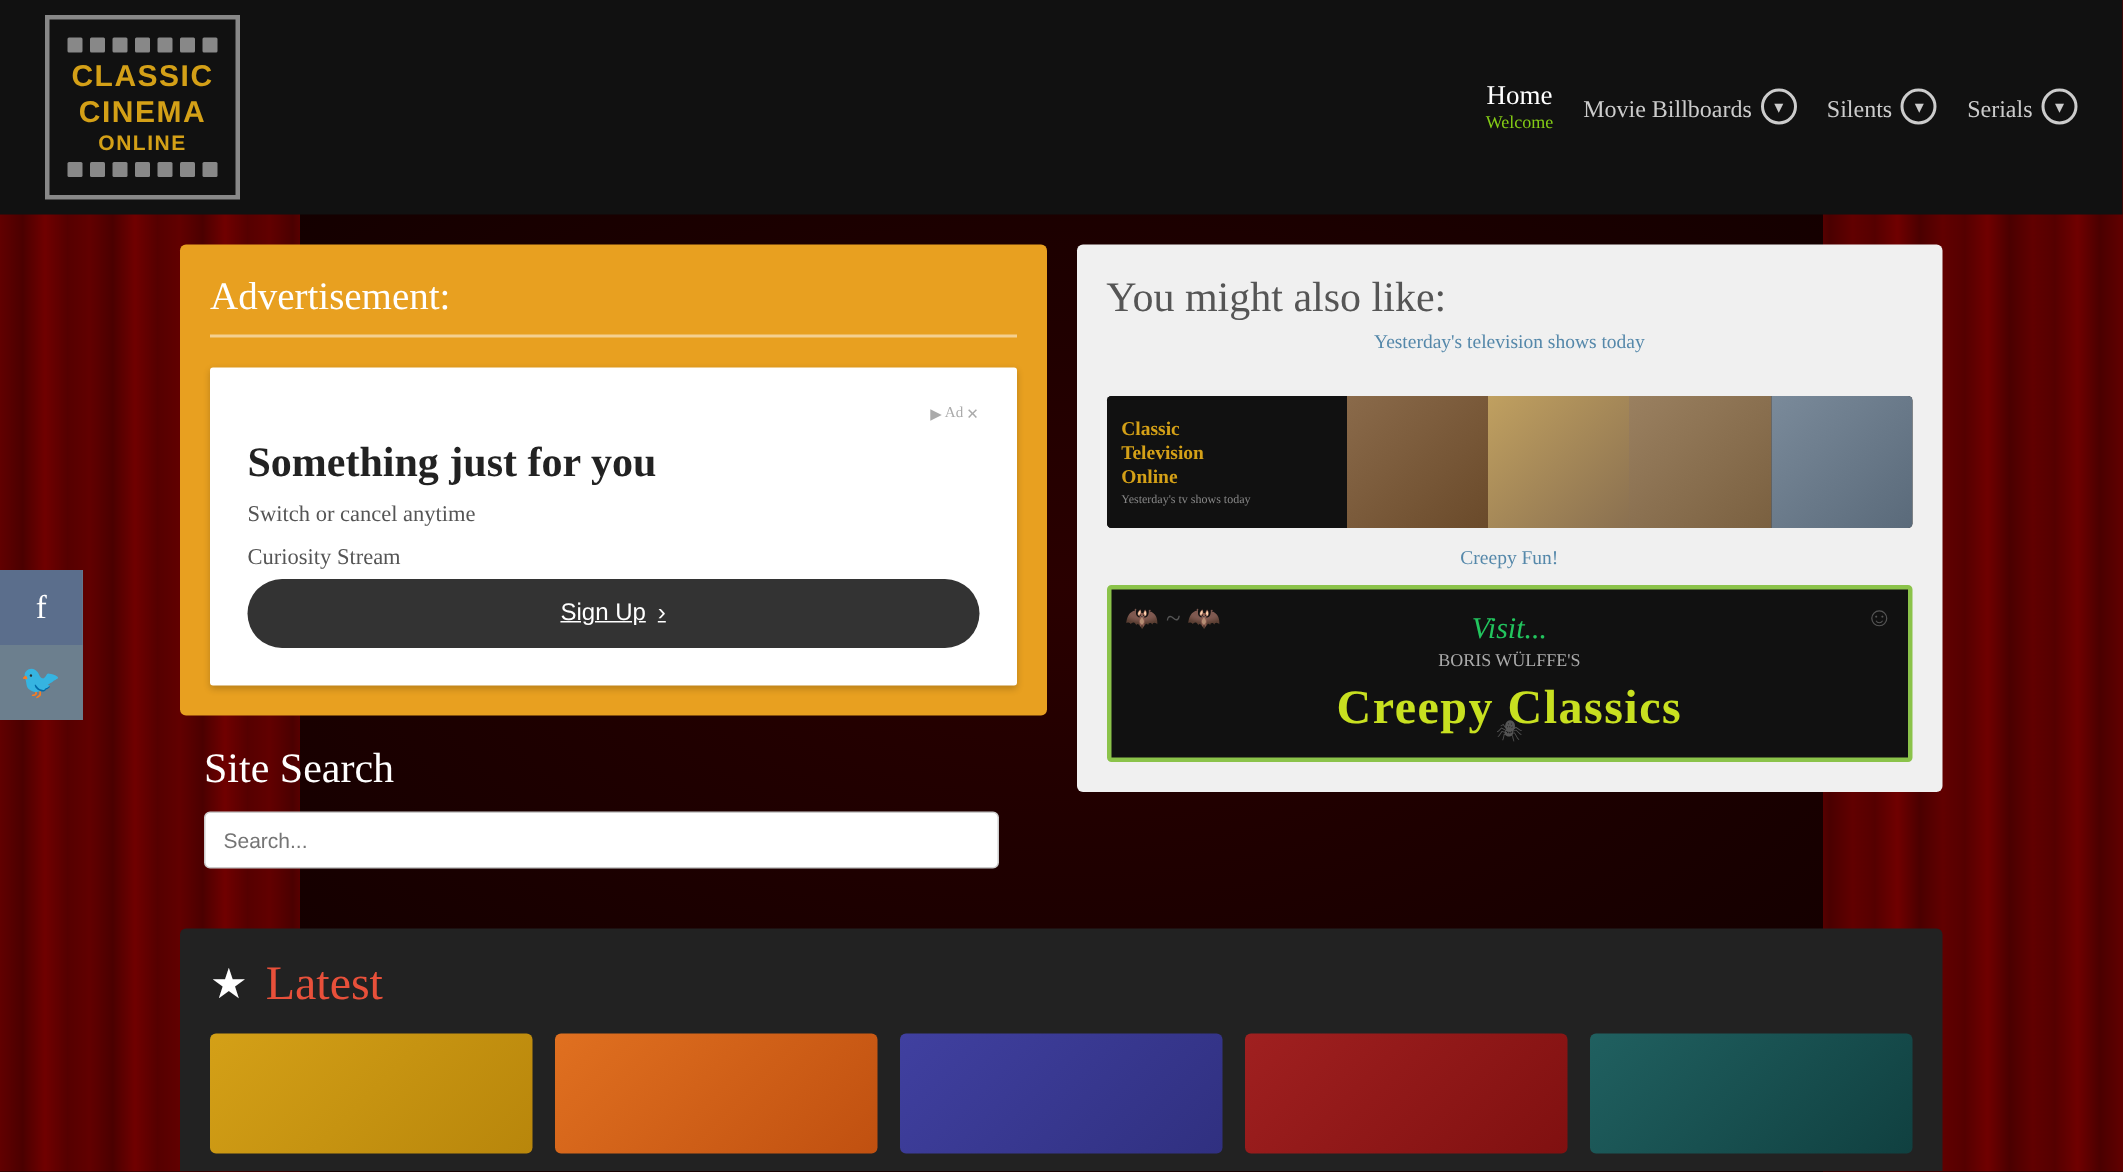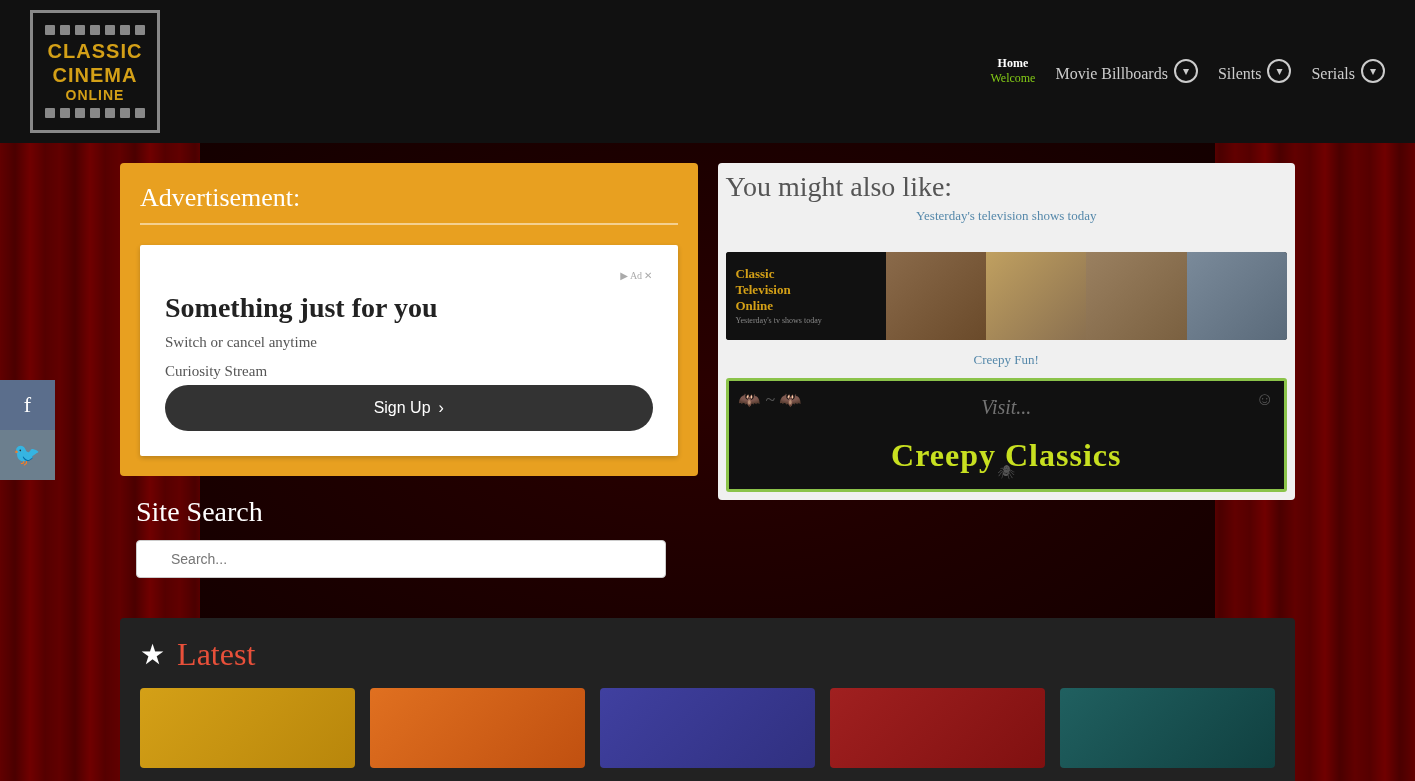--- a/index.html
+++ b/index.html
@@ -118,22 +118,22 @@
       display: flex;
       align-items: center;
       gap: 20px;
     }
     .nav-home {
       color: white;
       text-align: center;
       cursor: pointer;
     }
     .nav-home .home-label {
-      font-size: 12px;
-      font-weight: bold;
+      font-size: 18px;
+      font-weight: normal;
     }
     .nav-home .welcome-label {
       font-size: 12px;
       color: #84cc16;
     }
     .nav-dropdown {
       display: flex;
       align-items: flex-end;
       gap: 6px;
       color: #ccc;
@@ -228,38 +228,39 @@
       border: none;
       border-radius: 30px;
       padding: 14px 0;
       width: 100%;
       font-size: 16px;
       cursor: pointer;
       display: flex;
       align-items: center;
       justify-content: center;
       gap: 8px;
+      text-decoration: underline;
     }
 
     
     .site-search {
       padding: 0 0 20px 0;
       margin-left: 16px;
     }
     .site-search h2 {
       color: white;
       font-size: 28px;
       font-weight: normal;
       margin-bottom: 12px;
       font-family: Georgia, serif;
     }
     .search-input {
       width: 100%;
       max-width: 530px;
-      padding: 10px 34px;
+      padding: 10px 12px;
       border-radius: 4px;
       border: 1px solid #ccc;
       font-size: 14px;
       color: #888;
       outline: none;
     }
 
     
     .latest-section {
       position: relative;
@@ -303,21 +304,21 @@
 
     
     .right-col {
       flex: 1;
       min-width: 400px;
       max-width: 590px;
     }
     .you-might-box {
       background: #f0f0f0;
       border-radius: 4px;
-      padding: 8px;
+      padding: 20px;
     }
     .you-might-box h2 {
       color: #555;
       font-size: 28px;
       font-weight: normal;
       margin-bottom: 5px;
       font-family: Georgia, serif;
     }
     .you-might-subtitle {
       font-size: 13px;
@@ -393,24 +394,24 @@
     .creepy-box {
       background: #111;
       border: 3px solid #8bc34a;
       border-radius: 3px;
       padding: 15px 20px;
       text-align: center;
       position: relative;
       overflow: hidden;
     }
     .creepy-visit {
-      color: #737373;
+      color: #22c55e;
       font-size: 20px;
       font-style: italic;
-      margin-bottom: 18px;
+      margin-bottom: 2px;
     }
     .creepy-author {
       color: #aaa;
       font-size: 12px;
       margin-bottom: 5px;
     }
     .creepy-title {
       color: #c8e020;
       font-size: 32px;
       font-weight: bold;
@@ -562,20 +563,21 @@
           <div class="tv-thumb tv-thumb-5"></div>
         </div>
       </div>
 
       <p class="creepy-label">Creepy Fun!</p>
 
       <div class="creepy-box">
         <div class="creepy-bats">🦇 ~ 🦇</div>
         <div class="creepy-smile">☺</div>
         <div class="creepy-visit">Visit...</div>
+        <div class="creepy-author">BORIS WÜLFFE'S</div>
         <div class="creepy-title">Creepy Classics</div>
         <div class="creepy-spider">🕷</div>
       </div>
     </div>
   </div>
 </div>
 
 <div class="latest-section">
   <div class="latest-header">
     <span class="star-icon">★</span>

